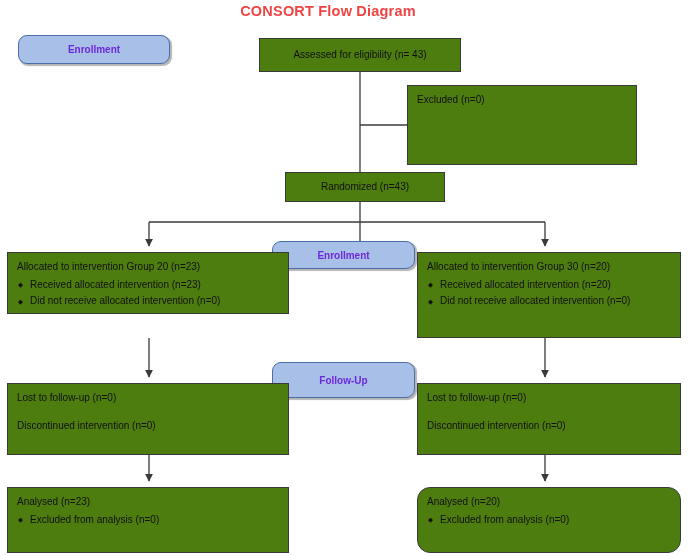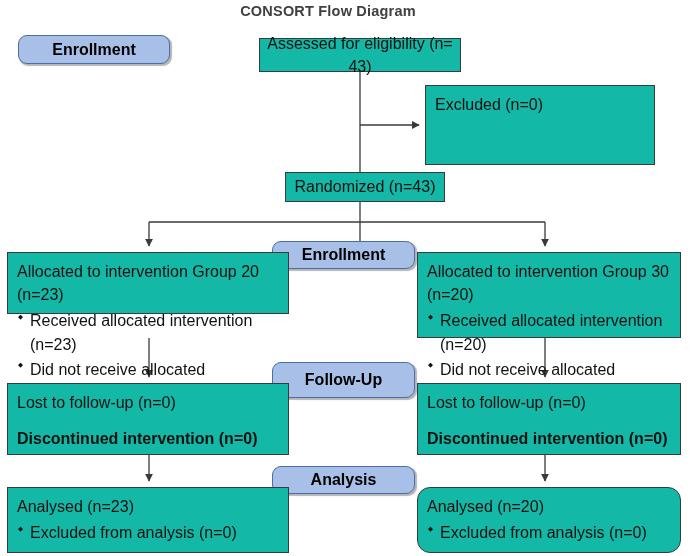--- a/index.html
+++ b/index.html
@@ -2,39 +2,39 @@
 <html><head>
 <meta charset="utf-8">
 <style>
   html,body{margin:0;padding:0;background:#ffffff;}
   body{width:690px;height:556px;position:relative;overflow:hidden;
        font-family:"Liberation Sans","DejaVu Sans",sans-serif;color:#1a1a1a;}
   .canvas{position:absolute;left:0;top:0;width:690px;height:556px;}
   svg.lines{position:absolute;left:0;top:0;width:690px;height:556px;pointer-events:none;}
 
   .title{position:absolute;left:0;top:3px;width:656px;text-align:center;
-         font-size:14.5px;font-weight:bold;letter-spacing:.2px;color:#404040;}
+         font-size:14.5px;font-weight:bold;letter-spacing:.2px;color:#ef4444;}
 
   .box{position:absolute;box-sizing:border-box;border:1.2px solid #3a3a3a;
-       background:#14b8a6;font-size:16px;line-height:1.45;color:#111;}
+       background:#4d7c0f;font-size:10px;line-height:1.45;color:#111;}
   .box .pad{padding:7px 9px;}
   .box.center{display:flex;align-items:center;justify-content:center;}
   .box.center .pad{padding:0;text-align:center;}
 
   ul.bullets{list-style:none;margin:3px 0 0 0;padding:0;}
   ul.bullets li{position:relative;padding-left:13px;margin:2px 0;}
   ul.bullets li:before{content:"\25C6";position:absolute;left:1px;top:-0.5px;
        font-size:6.5px;line-height:16px;color:#111;}
 
   .spaced p{margin:0 0 13px 0;}
-  .spaced p:last-child{margin-bottom:0;font-weight:bold;}
+  .spaced p:last-child{margin-bottom:0;}
 
   .banner{position:absolute;box-sizing:border-box;border:1.3px solid #4a6fa8;
-          border-radius:9px;background:#a8c0e8;color:#000000;
-          font-size:16px;font-weight:bold;display:flex;align-items:center;
+          border-radius:9px;background:#a8c0e8;color:#6d28d9;
+          font-size:10px;font-weight:bold;display:flex;align-items:center;
           justify-content:center;box-shadow:1.5px 1.5px 1px rgba(90,90,90,.45);}
 </style>
 </head>
 <body>
 
 <div class="canvas">
 
   <div class="title">CONSORT Flow Diagram</div>
 
   <svg class="lines" viewBox="0 0 690 556" xmlns="http://www.w3.org/2000/svg">
@@ -64,21 +64,21 @@
   </svg>
 
   <div class="banner" style="left:18px;top:35px;width:152px;height:29px;">
     <span>Enrollment</span>
   </div>
 
   <div class="box center" style="left:259px;top:38px;width:202px;height:34px;">
     <div class="pad"><span>Assessed for eligibility (n= 43)</span></div>
   </div>
 
-  <div class="box" style="left:425px;top:85px;width:230px;height:80px;">
+  <div class="box" style="left:407px;top:85px;width:230px;height:80px;">
     <div class="pad"><span>Excluded (n=0)</span></div>
   </div>
 
   <div class="box center" style="left:285px;top:172px;width:160px;height:30px;">
     <div class="pad"><span>Randomized (n=43)</span></div>
   </div>
 
   <div class="banner" style="left:272px;top:241px;width:143px;height:28px;">
     <span>Enrollment</span>
   </div>
@@ -114,23 +114,20 @@
     </div>
   </div>
 
   <div class="box" style="left:417px;top:383px;width:264px;height:72px;">
     <div class="pad spaced">
       <p>Lost to follow-up (n=0)</p>
       <p>Discontinued intervention (n=0)</p>
     </div>
   </div>
 
-  <div class="banner" style="left:272px;top:466px;width:143px;height:28px;">
-    <span>Analysis</span>
-  </div>
 
   <div class="box" style="left:7px;top:487px;width:282px;height:66px;">
     <div class="pad">
       <div>Analysed (n=23)</div>
       <ul class="bullets">
         <li>Excluded from analysis (n=0)</li>
       </ul>
     </div>
   </div>
 

